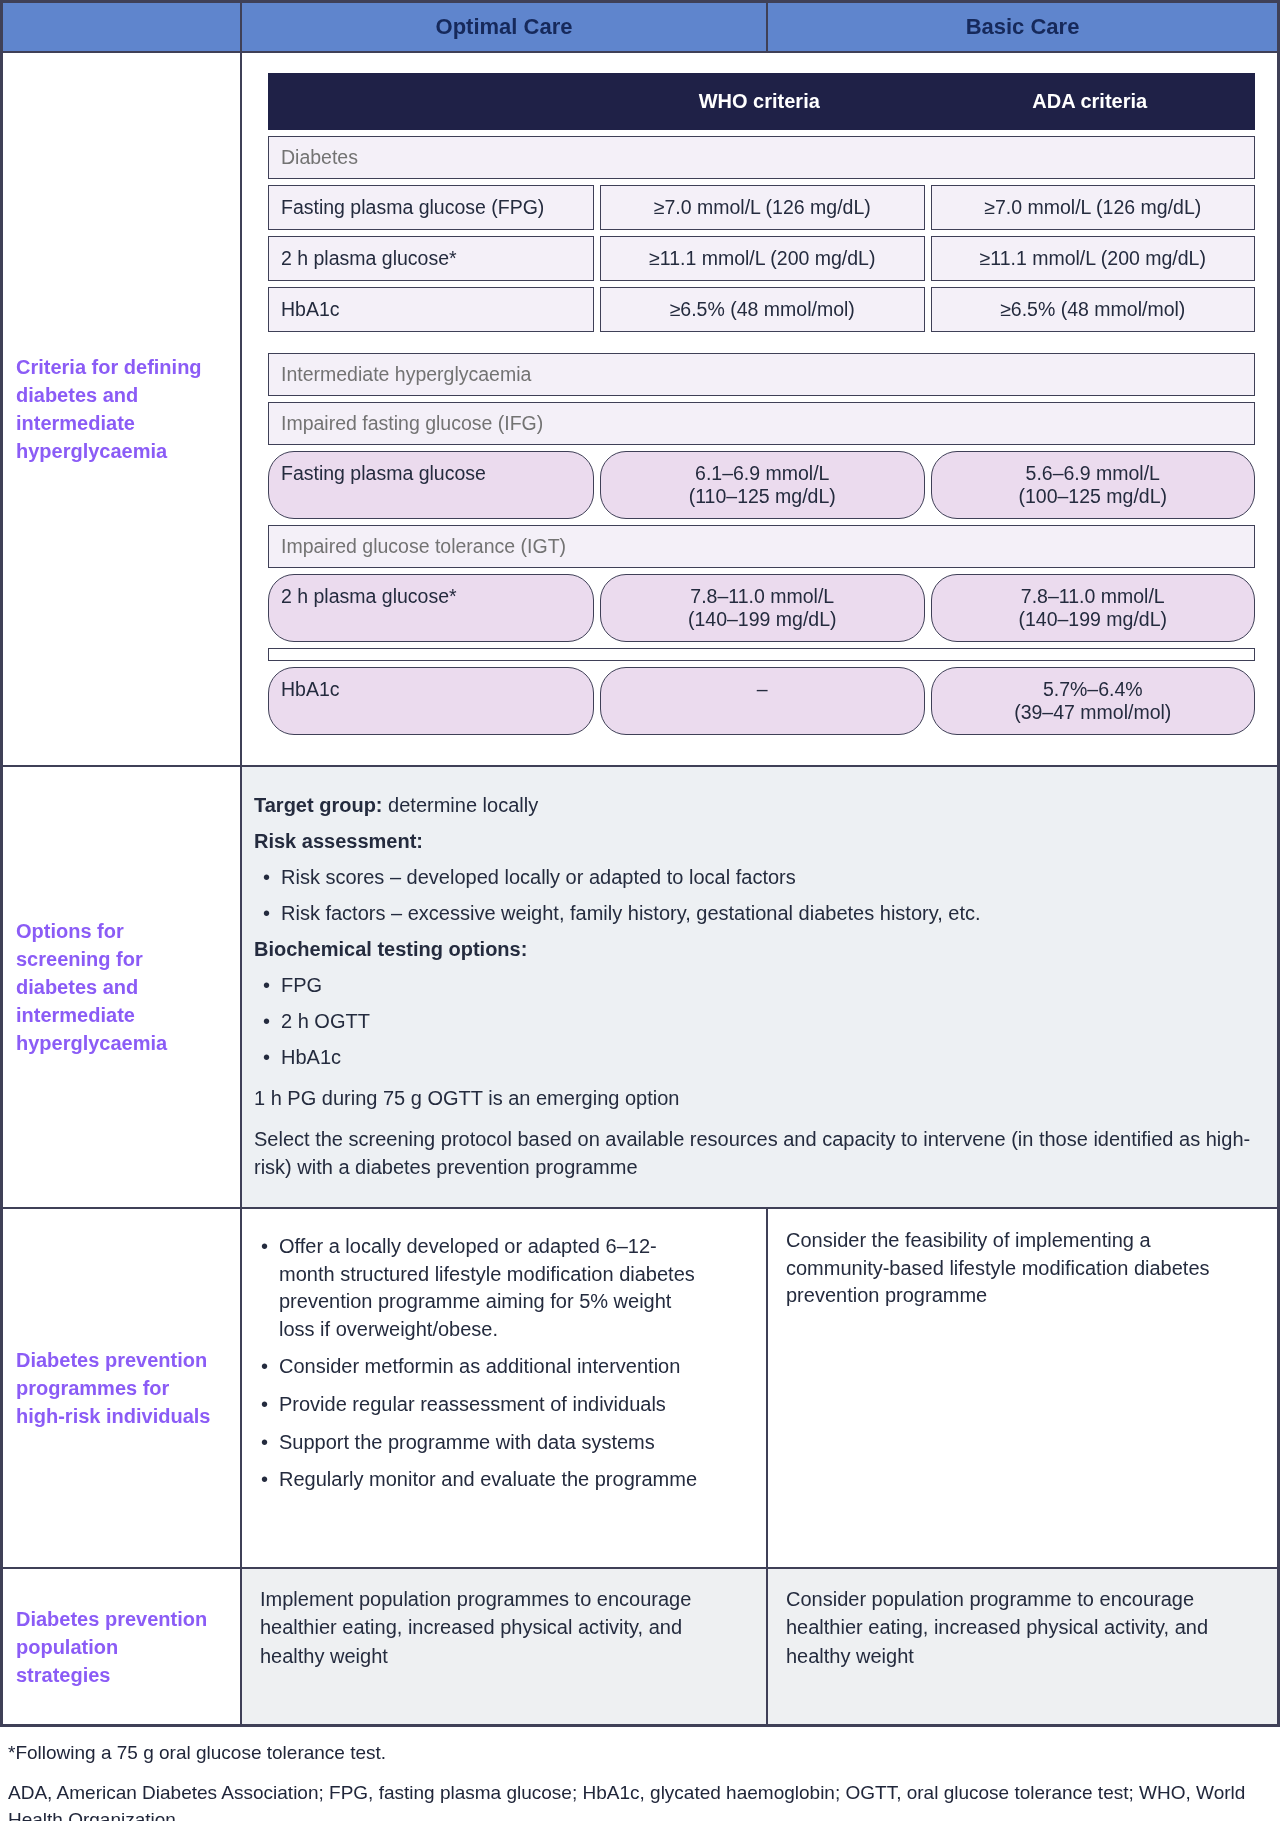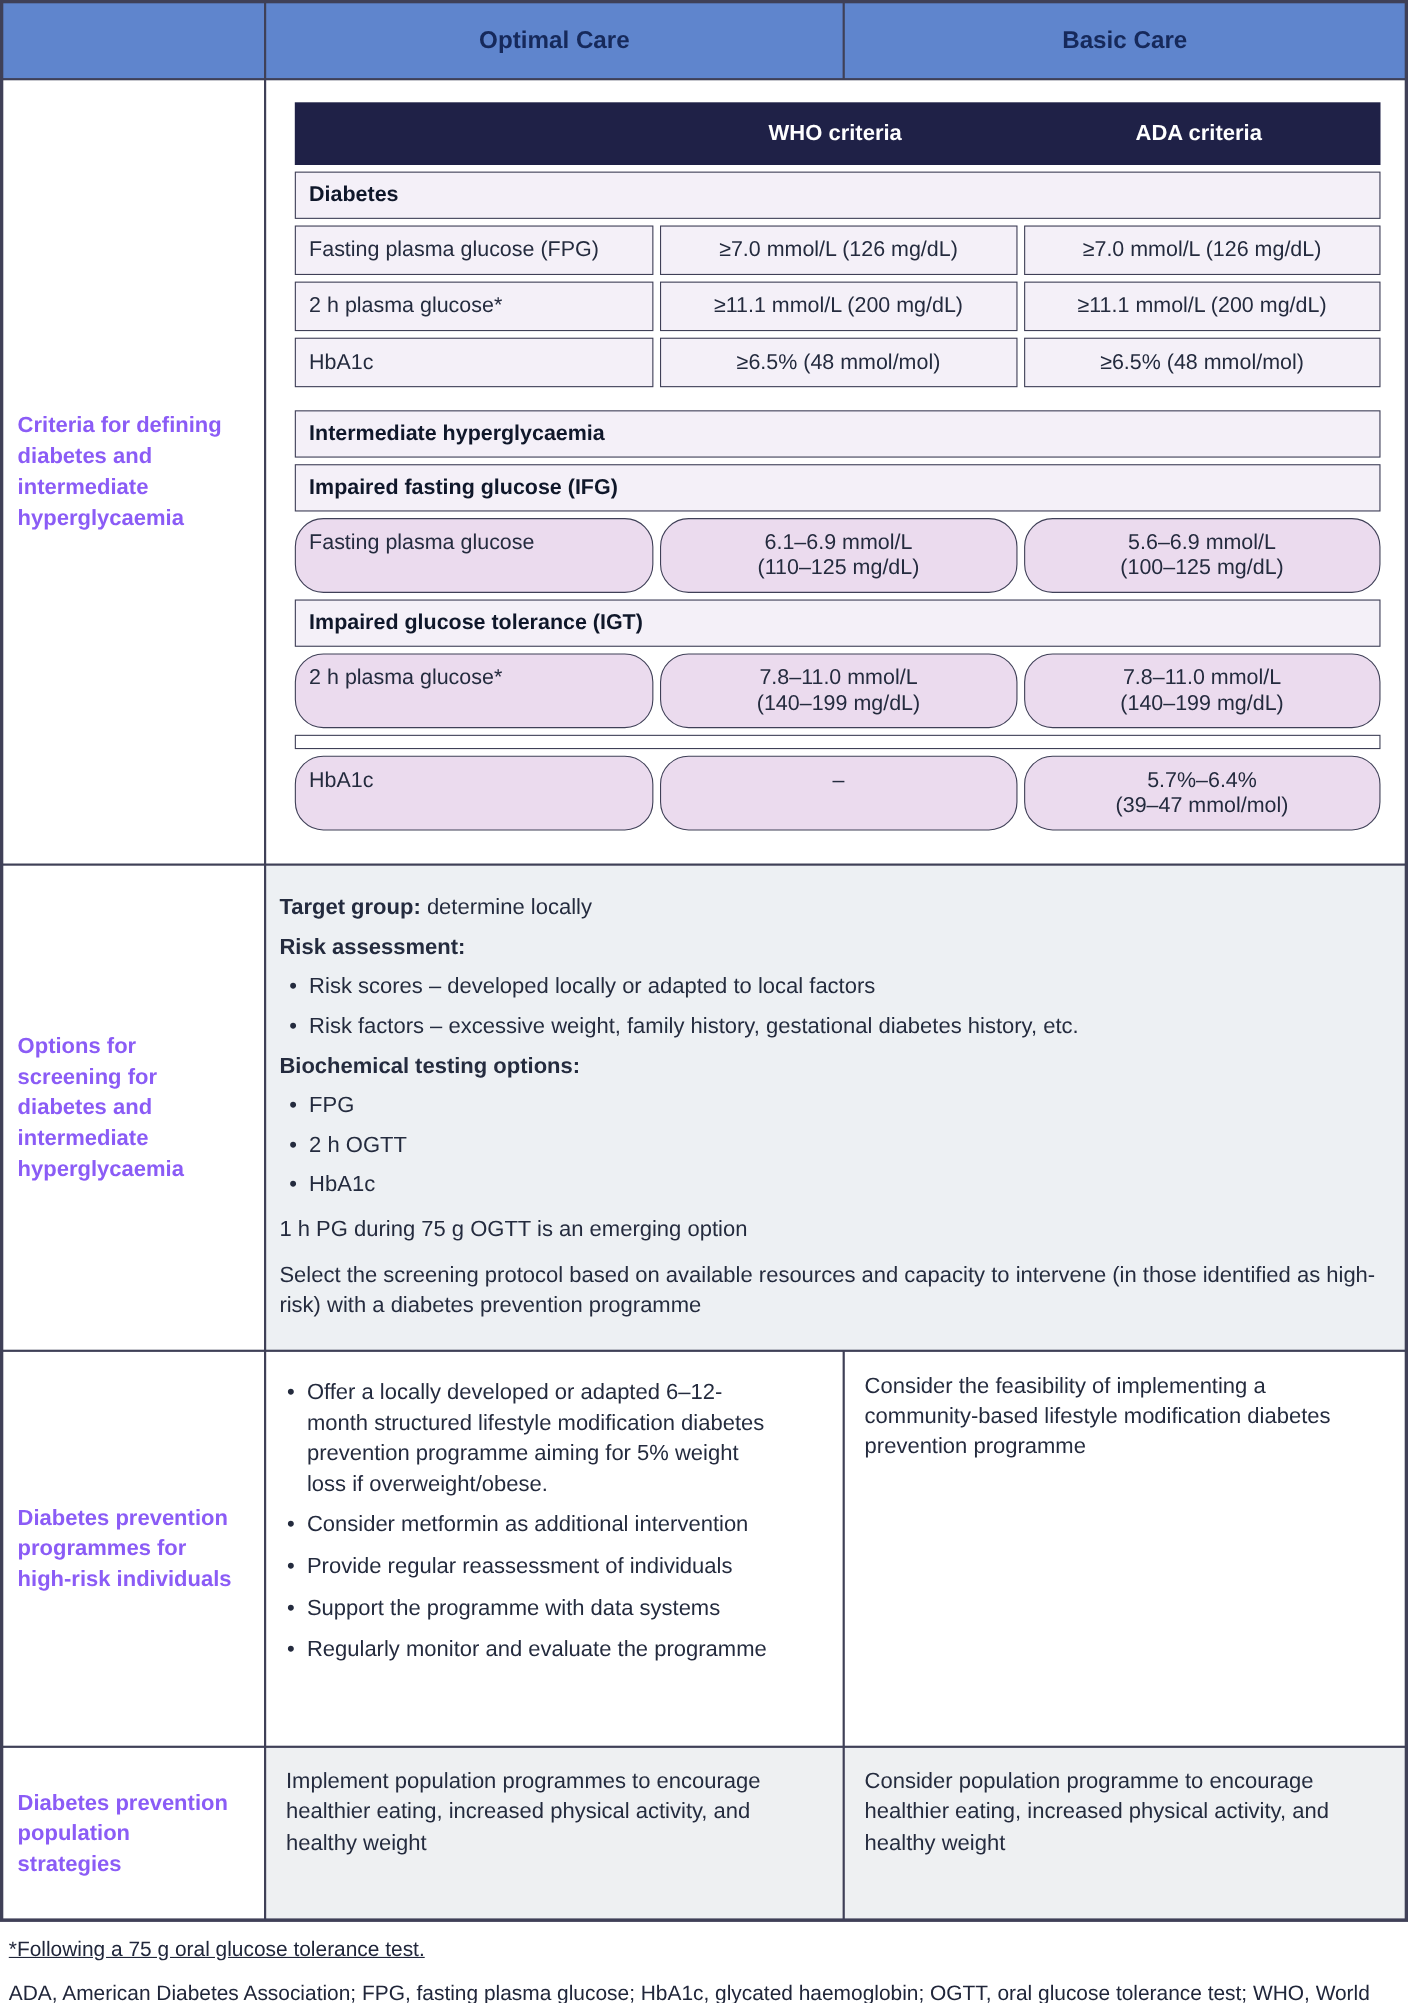--- a/index.html
+++ b/index.html
@@ -20,21 +20,21 @@
     border: 3px solid #3f4057;
   }
   .outer > div { background: #ffffff; }
 
   
   .hcell {
     background: #5f85cd !important;
     color: #16295b;
     font-weight: bold;
     font-size: 22px;
-    height: 68px;
+    height: 48px;
     display: flex; align-items: center; justify-content: center;
   }
 
   
   .rowlabel {
     background: #ffffff;
     font-weight: bold;
     font-size: 20px;
     line-height: 1.4;
     color: #8b5cf6;
@@ -58,22 +58,22 @@
     font-size: 20px;
     display: grid;
     grid-template-columns: 326px 1fr 1fr;
     align-items: center;
     text-align: center;
     height: 57px;
   }
   .bar {
     border: 1.5px solid #3f4057;
     background: #f4f0f8;
-    font-weight: bold;
-    color: #0f172a;
+    font-weight: normal;
+    color: #737373;
     padding: 9px 12px;
   }
   .bar.gap-top { margin-top: 15px; }
   .irow {
     display: grid;
     grid-template-columns: 326px 1fr 1fr;
     gap: 6px;
   }
   .irow > div {
     border: 1.5px solid #3f4057;
@@ -119,21 +119,21 @@
     background: #eef0f2 !important;
     min-height: 155px;
     font-size: 20px;
     line-height: 1.42;
   }
   .pop-optimal { padding: 16px 70px 14px 18px; }
   .pop-basic   { padding: 16px 60px 14px 18px; }
 
   
   .footnotes { padding: 12px 10px 8px 8px; font-size: 19px; line-height: 1.45; color: #20263a; }
-  .footnotes .fn1 { margin-bottom: 12px; text-decoration: underline; }
+  .footnotes .fn1 { margin-bottom: 12px; }
 </style>
 </head>
 <body>
 
 <div class="figure">
 
   <div class="outer">
 
     <div class="hcell"></div>
     <div class="hcell">Optimal Care</div>

